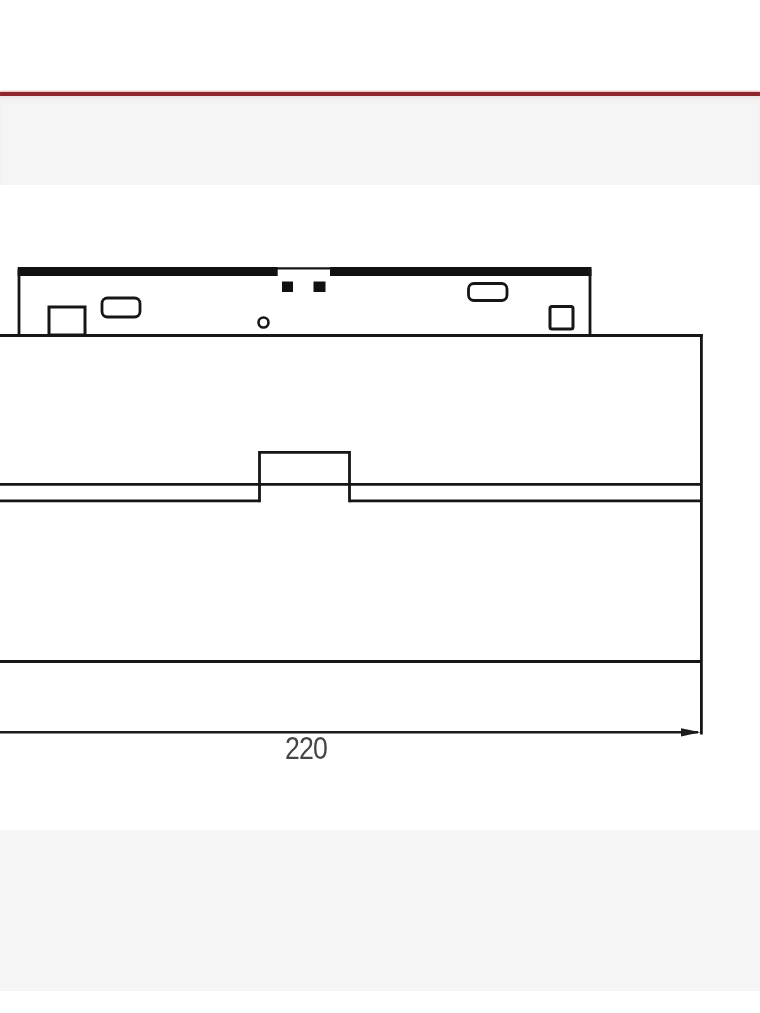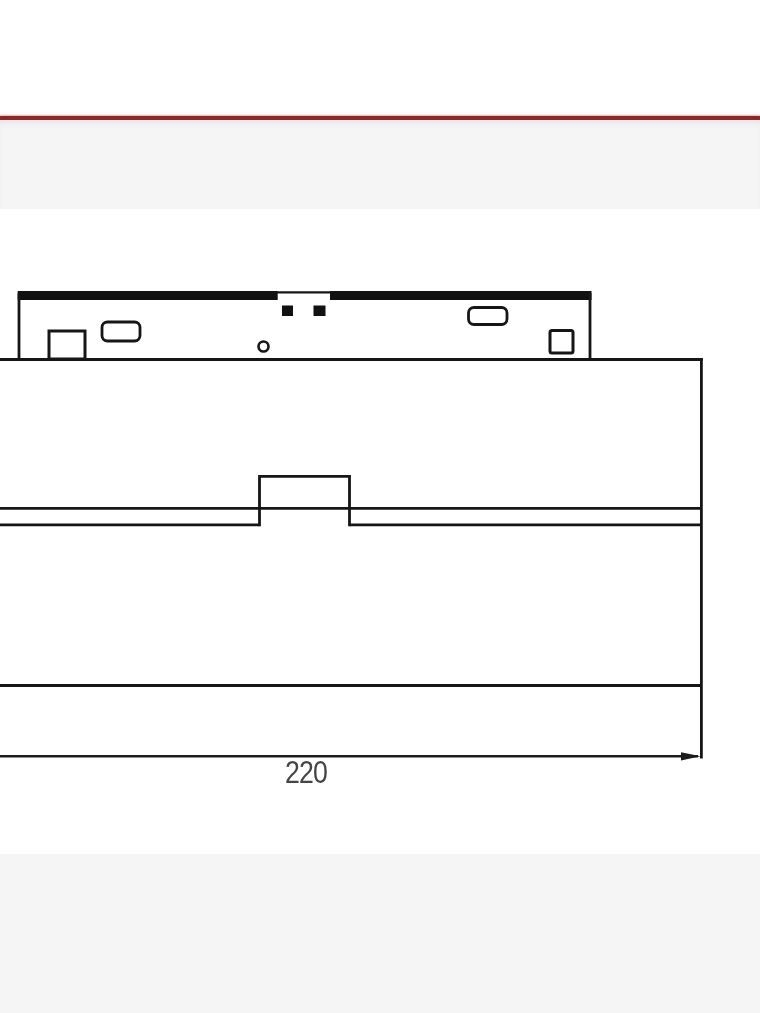--- a/index.html
+++ b/index.html
@@ -12,21 +12,20 @@
     position: relative;
     background: #ffffff;
     overflow: hidden;
     font-family: "Liberation Sans", sans-serif;
   }
   .page {
     position: absolute;
     inset: 0;
     width: 760px;
     height: 734px;
-    margin-top: 24px;
   }
   .red-divider {
     position: absolute;
     left: 0;
     top: 92px;
     width: 760px;
     height: 4px;
     background: #8e272b;
     box-shadow: 0 1px 2px rgba(170, 60, 60, 0.45), 0 -1px 2px rgba(190, 90, 90, 0.45);
   }

